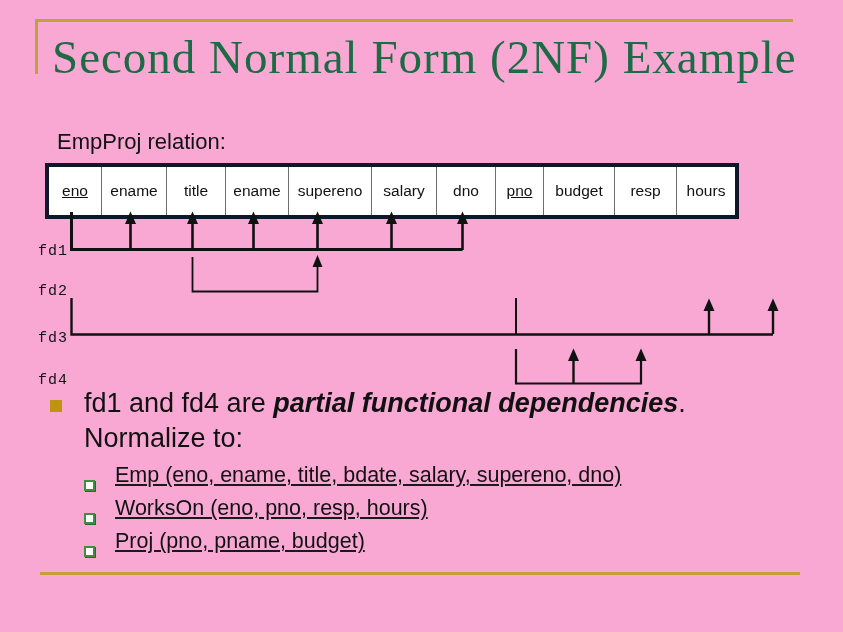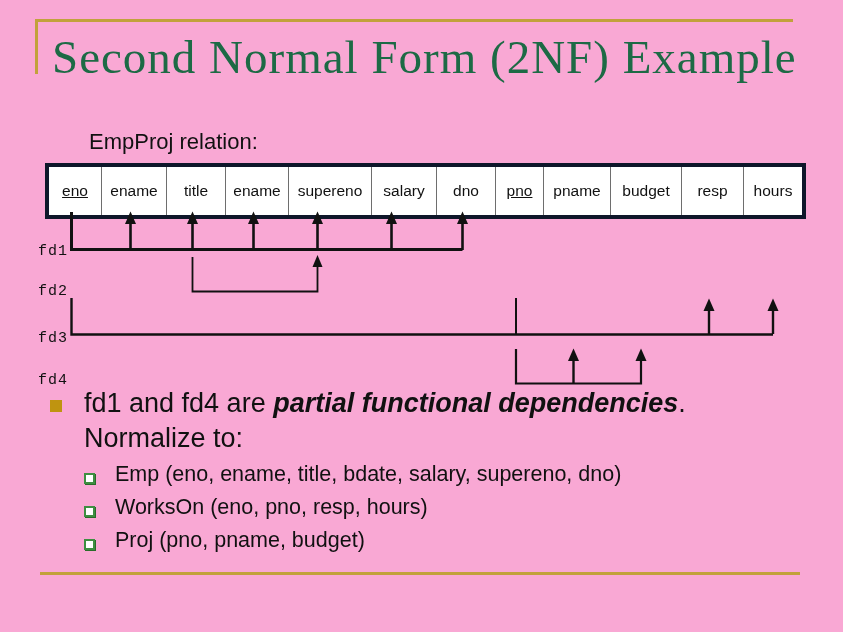--- a/index.html
+++ b/index.html
@@ -7,21 +7,21 @@
     position:relative; width:843px; height:632px; background:#f9a8d4;
     font-family:"Liberation Sans", sans-serif; color:#1a1a1a; overflow:hidden;
   }
   .gold-line { position:absolute; background:#c2a13b; }
   .title {
     position:absolute; left:52px; top:30px; width:760px;
     font-family:"Liberation Serif", serif; font-size:47px; letter-spacing:1px;
     color:#1d6a45; white-space:nowrap;
   }
   .relation-label {
-    position:absolute; left:57px; top:129px; font-size:22px; color:#111;margin-left:32px;
+    position:absolute; left:57px; top:129px; font-size:22px; color:#111;
   }
   .fd-table {
     position:absolute; left:45px; top:163px; height:48px; display:flex;
     border:4px solid #0f172a; box-sizing:content-box; background:#fff;
   }
   .fd-table .cell {
     display:flex; align-items:center; justify-content:center;
     font-size:15.5px; color:#111; border-right:1px solid #6e6e6e;
     box-sizing:border-box; white-space:nowrap;
   }
@@ -35,21 +35,21 @@
   .bullet-square {
     position:absolute; left:50px; top:400px; width:12px; height:12px;
     background:#bf9410;
   }
   .main-bullet-text {
     position:absolute; left:84px; top:386px; width:710px;
     font-size:27px; line-height:35px; color:#111;
   }
   .main-bullet-text .em { font-weight:bold; font-style:italic; }
   .sub-bullets { position:absolute; left:84px; top:458px; width:680px; }
-  .sub-item { display:flex; align-items:center; height:33px; }
+  .sub-item { display:flex; align-items:flex-end; height:33px;text-decoration:underline; }
   .sub-marker {
     width:11px; height:11px; box-sizing:border-box; border:2px solid #3e8e41;
     margin:8px 20px 0 0; flex:0 0 auto; background:#fff;
     box-shadow:1px 1px 0 #2a6b2a;
   }
   .sub-text { font-size:21.5px; line-height:31px; color:#111; white-space:nowrap; }
 </style>
 </head>
 <body>
 
@@ -65,21 +65,20 @@
 
   <div class="fd-table">
     <div class="cell key" style="width:53px">eno</div>
     <div class="cell" style="width:65px">ename</div>
     <div class="cell" style="width:59px">title</div>
     <div class="cell" style="width:63px">ename</div>
     <div class="cell" style="width:83px">supereno</div>
     <div class="cell" style="width:65px">salary</div>
     <div class="cell" style="width:59px">dno</div>
     <div class="cell key" style="width:48px">pno</div>
-    <div class="cell" style="width:67px">pname</div>
     <div class="cell" style="width:71px">budget</div>
     <div class="cell" style="width:62px">resp</div>
     <div class="cell" style="width:58px">hours</div>
   </div>
 
   <div class="fd-label" style="top:227px">fd1</div>
   <div class="fd-label" style="top:267px">fd2</div>
   <div class="fd-label" style="top:314px">fd3</div>
   <div class="fd-label" style="top:356px">fd4</div>
 

